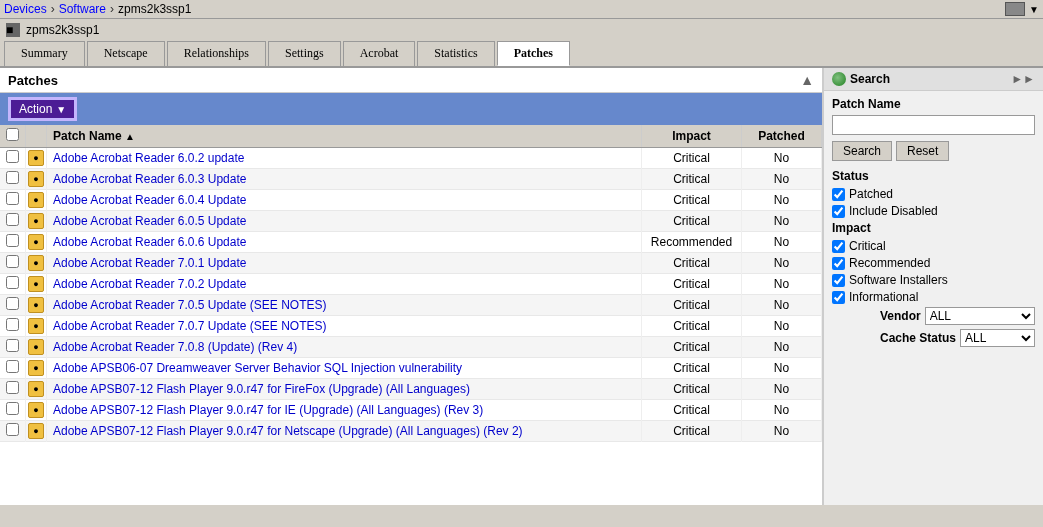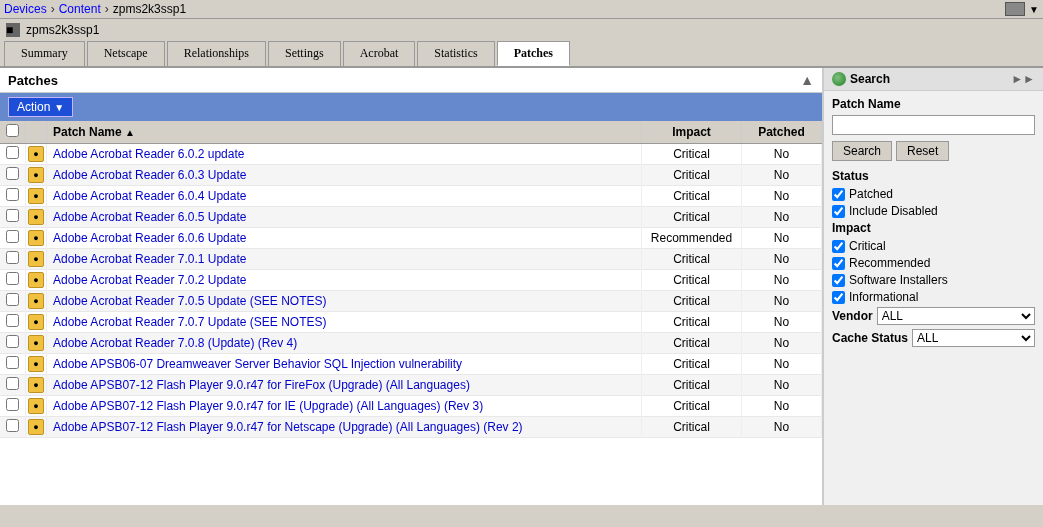--- a/index.html
+++ b/index.html
@@ -27,21 +27,21 @@
 
     
     .left-panel { flex: 1; border-right: 1px solid #ccc; display: flex; flex-direction: column; overflow: hidden; }
 
     
     .patches-header { background: #fff; padding: 4px 8px; font-weight: bold; font-size: 13px; border-bottom: 1px solid #ccc; display: flex; justify-content: space-between; align-items: center; }
     .collapse-btn { cursor: pointer; color: #666; font-size: 14px; }
 
     
     .action-bar { background: #6688cc; padding: 4px 8px; display: flex; align-items: center; }
-    .action-btn { background: #1d4ed8; color: #fff; border: 1px solid #c4b5fd; padding: 2px 8px; cursor: pointer; font-size: 12px; display: flex; align-items: center; gap: 4px; }
+    .action-btn { background: #4c1d95; color: #fff; border: 3px solid #c4b5fd; padding: 2px 8px; cursor: pointer; font-size: 12px; display: flex; align-items: center; gap: 4px; }
     .dropdown-arrow { font-size: 10px; }
 
     
     .table-wrapper { overflow-y: auto; flex: 1; }
     table { width: 100%; border-collapse: collapse; font-size: 12px; }
     thead tr { background: #d4d0c8; }
     thead th { padding: 3px 6px; text-align: left; border-bottom: 1px solid #999; border-right: 1px solid #ccc; font-weight: bold; white-space: nowrap; }
     thead th.check-col { width: 20px; text-align: center; }
     thead th.icon-col { width: 20px; }
     thead th.name-col { }
@@ -67,34 +67,34 @@
     .search-expand { cursor: pointer; color: #666; }
     .search-body { padding: 6px 8px; }
     .search-label { font-weight: bold; margin-bottom: 4px; display: block; }
     .search-input { width: 100%; border: 1px solid #999; padding: 2px 4px; font-size: 12px; margin-bottom: 6px; }
     .search-buttons { display: flex; gap: 4px; margin-bottom: 8px; }
     .search-btn { border: 1px solid #999; background: #d4d0c8; padding: 2px 10px; cursor: pointer; font-size: 12px; }
     .section-label { font-weight: bold; margin: 0 0 4px 0; display: block; }
     .checkbox-row { display: flex; align-items: center; gap: 4px; margin-bottom: 3px; }
     .checkbox-row input[type=checkbox] { margin: 0; }
     .filter-row { display: flex; align-items: center; gap: 4px; margin-bottom: 4px; }
-    .filter-label { font-weight: bold; white-space: nowrap; }
+    .filter-label { font-weight: bold; white-space: nowrap; margin-left: 48px; }
     .filter-select { border: 1px solid #999; background: #fff; font-size: 12px; flex: 1; }
 
     
     .search-icon-circle { width: 14px; height: 14px; border-radius: 50%; background: radial-gradient(circle at 40% 40%, #80c080, #208020); display: inline-block; }
   </style>
 </head>
 <body>
 
 <div class="top-bar">
   <div class="breadcrumb">
     <a href="#">Devices</a>
     <span class="breadcrumb-sep">›</span>
-    <a href="#">Content</a>
+    <a href="#">Software</a>
     <span class="breadcrumb-sep">›</span>
     <span>zpms2k3ssp1</span>
   </div>
   <div class="top-bar-icons">
     <span class="top-icon"></span>
     <span style="font-size:10px; cursor:pointer;">▼</span>
   </div>
 </div>
 
 <div class="server-title">

